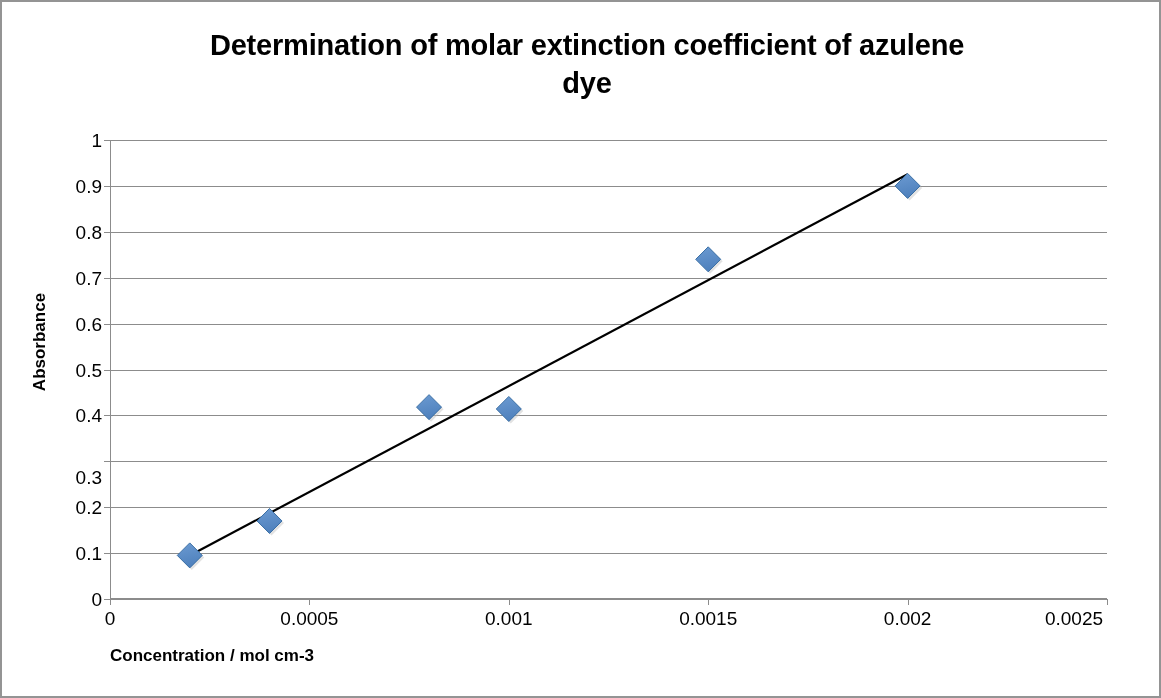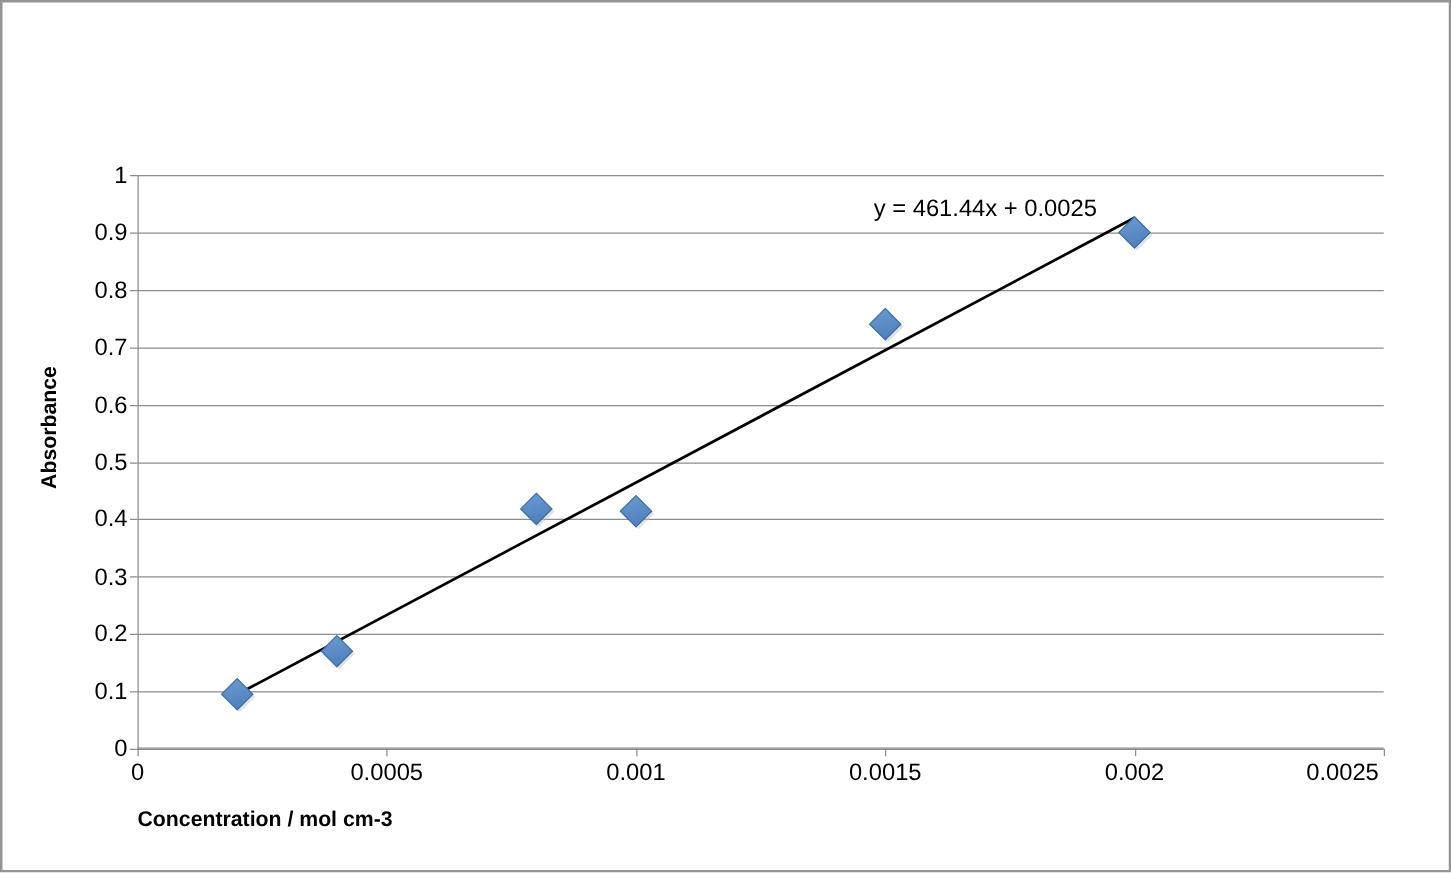--- a/index.html
+++ b/index.html
@@ -151,28 +151,33 @@
     width: 100%;
     height: 100%;
     overflow: visible;
   }
 </style>
 </head>
 <body>
 
 <div id="screenshot">
 
+  <div class="chart-title">
+    <span>Determination of molar extinction coefficient of azulene</span>
+    <br>
+    <span>dye</span>
+  </div>
 
   <div class="axis-title-y">Absorbance</div>
 
   <div class="ylabels-wrap" id="ylabels">
       <div class="ylabel" style="top: 450px;">0</div>
       <div class="ylabel" style="top: 404.1px;">0.1</div>
       <div class="ylabel" style="top: 358.2px;">0.2</div>
-      <div class="ylabel" style="top: 313px;">0.3</div>
+      <div class="ylabel" style="top: 328px;">0.3</div>
       <div class="ylabel" style="top: 266.4px; margin-left: 32px;">0.4</div>
       <div class="ylabel" style="top: 220.5px;">0.5</div>
       <div class="ylabel" style="top: 174.6px;">0.6</div>
       <div class="ylabel" style="top: 128.7px;">0.7</div>
       <div class="ylabel" style="top: 82.8px;">0.8</div>
       <div class="ylabel" style="top: 36.9px;">0.9</div>
       <div class="ylabel" style="top: -9px;">1</div>
     </div>
 
   <div class="plot-area">
@@ -238,15 +243,14 @@
       <div class="xlabel" style="left: 0px;">0</div>
       <div class="xlabel" style="left: 199.4px;">0.0005</div>
       <div class="xlabel" style="left: 398.8px;">0.001</div>
       <div class="xlabel" style="left: 598.2px;">0.0015</div>
       <div class="xlabel" style="left: 797.6px;">0.002</div>
       <div class="xlabel" style="left: 964px;">0.0025</div>
     </div>
 
   <div class="axis-title-x">Concentration / mol cm-3</div>
 
-  <div class="equation">y = 461.44x + 0.0025</div>
 
 </div>
 
 </body></html>

